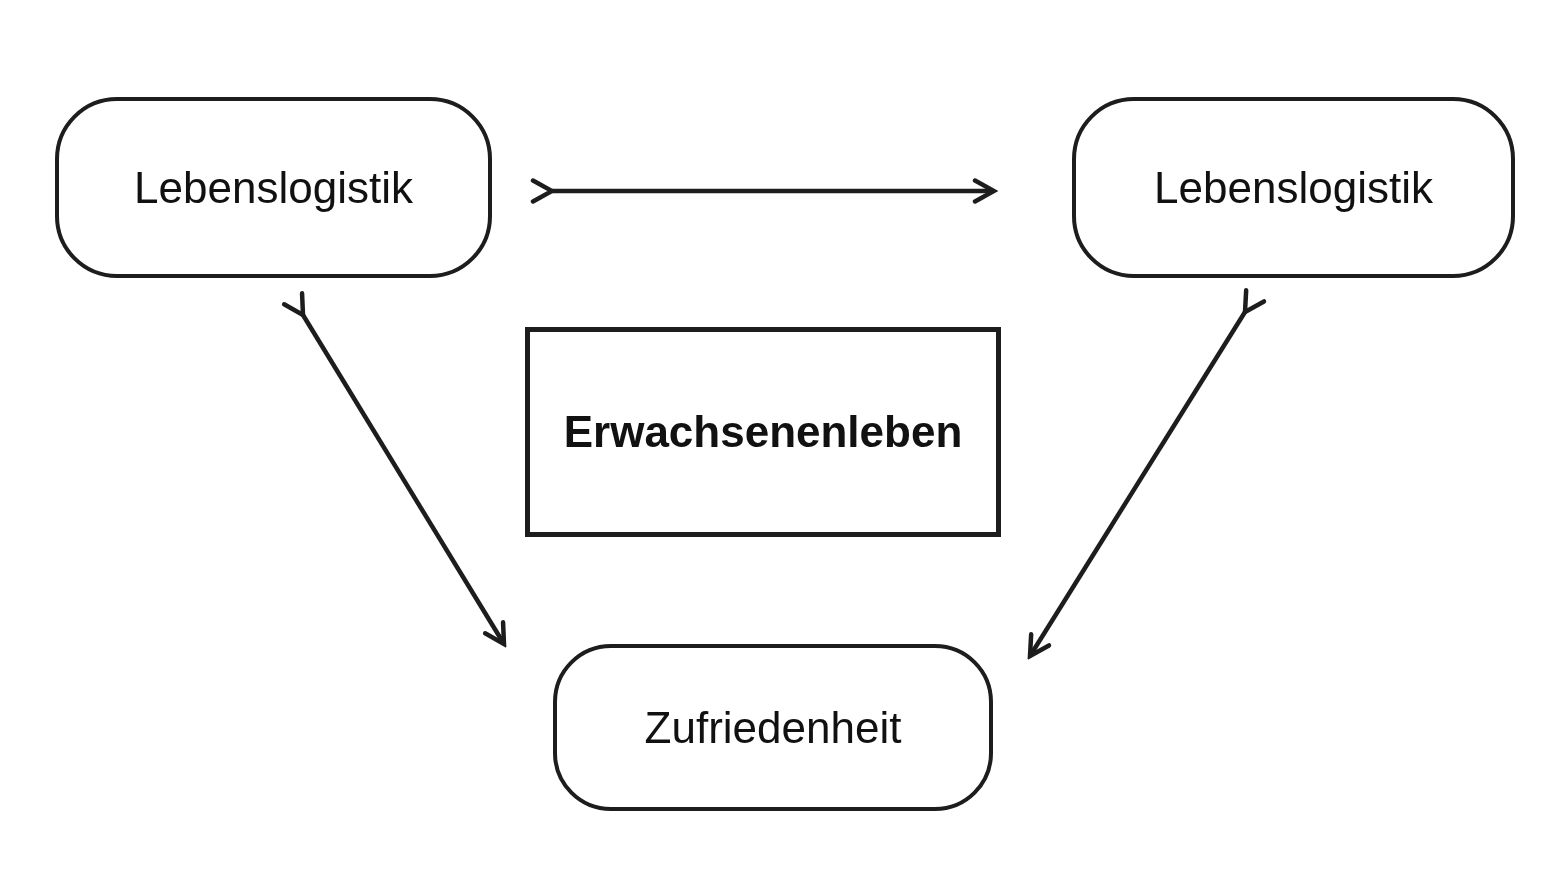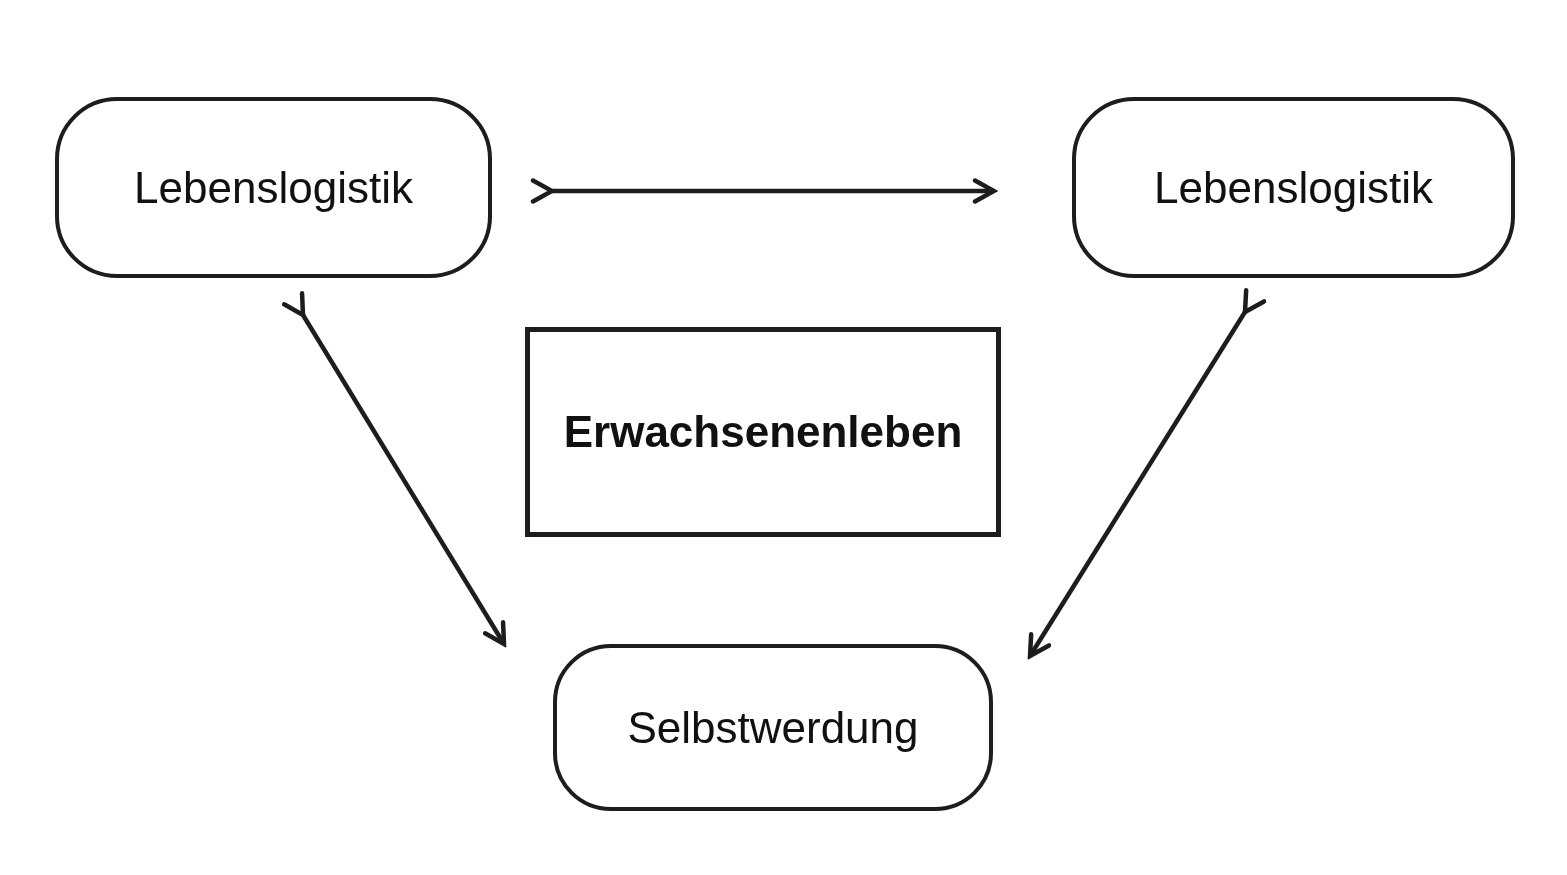--- a/index.html
+++ b/index.html
@@ -82,16 +82,16 @@
 
   <div class="node pill" id="node-zufriedenheit">
     <span>Lebenslogistik</span>
   </div>
 
   <div class="node" id="center-box">
     <span>Erwachsenenleben</span>
   </div>
 
   <div class="node pill" id="node-selbstwerdung">
-    <span>Selbstwerdung</span>
+    <span>Zufriedenheit</span>
   </div>
 
 </div>
 
 </body></html>

